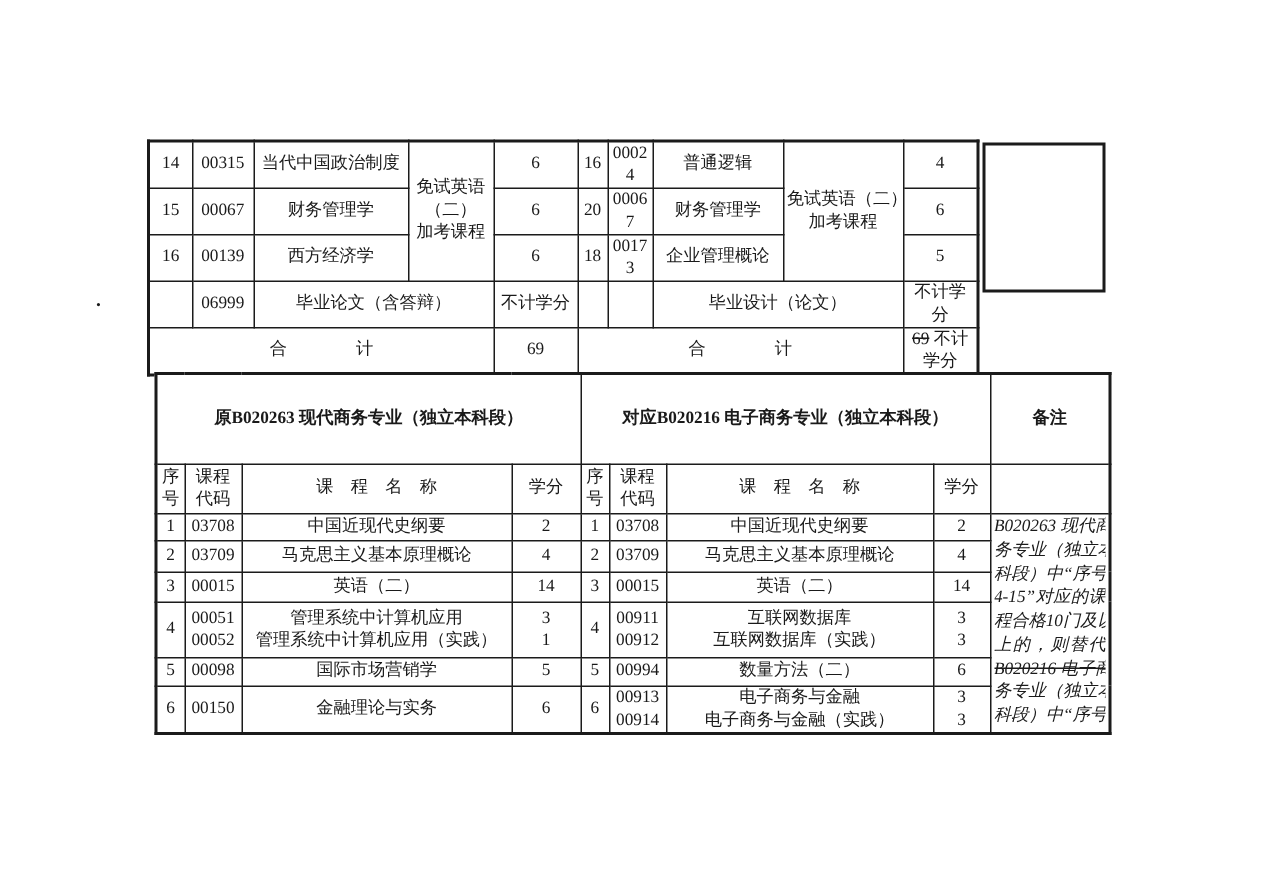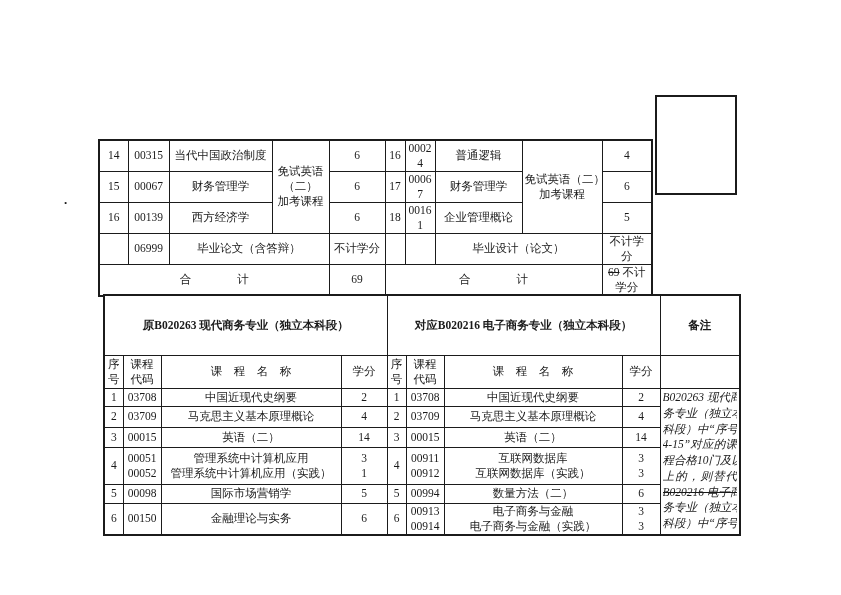--- a/index.html
+++ b/index.html
@@ -9,21 +9,21 @@
   }
   table.doc-table{
     border-collapse:collapse;table-layout:fixed;position:absolute;
     background:#ffffff;
   }
   table.doc-table td{
     border:1px solid #1b1b1b;padding:0 2px;text-align:center;vertical-align:middle;
     font-size:11.5px;line-height:1.3;overflow:hidden;color:#1a1a1a;
     word-break:break-all;
   }
-  table.doc-table{border:2px solid #1b1b1b;margin-top:46px;}
+  table.doc-table{border:2px solid #1b1b1b;}
   #top-table{left:98px;top:93px;width:553px;}
   #main-table{left:103px;top:248px;width:636px;}
   td.tl{text-align:left;padding-left:5px;}
   td.title{font-weight:bold;font-size:13.5px;line-height:1.9;padding:0 8px;}
   td .cl{line-height:15px;white-space:nowrap;}
   td.vt{vertical-align:top;padding-top:2px;}
   td.remarks{
     vertical-align:top;padding:2px 4px 0 4px;font-size:10.8px;font-style:italic;
   }
   td.remarks div{
@@ -81,32 +81,32 @@
             <div class="cl">免试英语（二）</div>
             <div class="cl">加考课程</div>
           </td>
           <td>4</td>
         </tr>
         <tr style="height: 17px; padding-left: 27px;">
           <td>15</td>
           <td>00067</td>
           <td class="tl">财务管理学</td>
           <td>6</td>
-          <td>17</td>
+          <td>20</td>
           <td>00067</td>
           <td class="tl">财务管理学</td>
           <td>6</td>
         </tr>
         <tr style="height: 18px;">
           <td>16</td>
           <td>00139</td>
           <td class="tl">西方经济学</td>
           <td>6</td>
           <td>18</td>
-          <td>00161</td>
+          <td>00173</td>
           <td class="tl">企业管理概论</td>
           <td>5</td>
         </tr>
         <tr style="height: 18px;">
           <td></td>
           <td>06999</td>
           <td colspan="2" class="tl">毕业论文（含答辩）</td>
           <td>不计学分</td>
           <td></td>
           <td></td>

